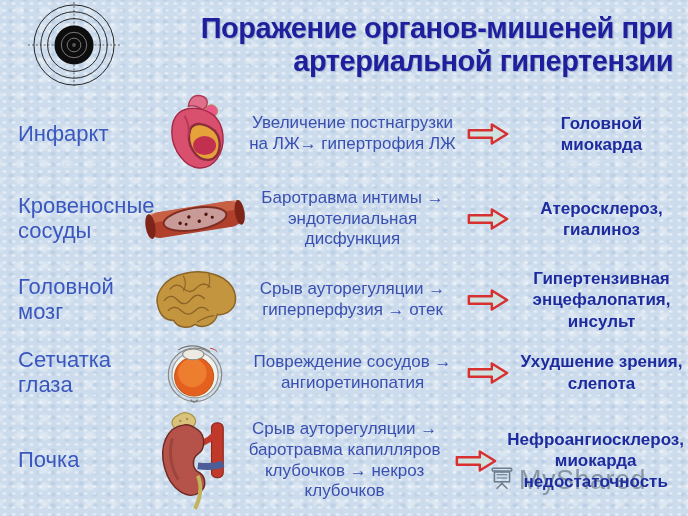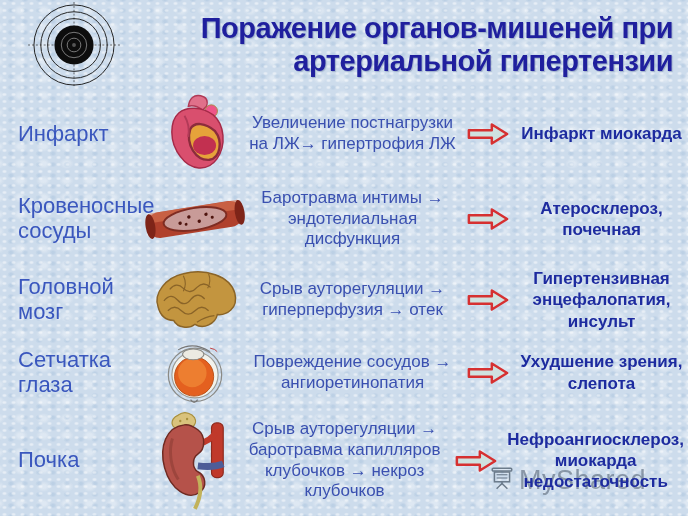--- a/index.html
+++ b/index.html
@@ -75,21 +75,21 @@
           <ellipse cx="45" cy="57" rx="12" ry="10" fill="#c23050"></ellipse>
           <path d="M24,26 q6,10 4,22" fill="none" stroke="#b23a58" stroke-width="2"></path>
         </svg>
       </div>
       <div class="col-mech">Увеличение постнагрузки на ЛЖ→ гипертрофия ЛЖ</div>
       <div class="col-arrow">
         <svg class="arrow-svg" viewBox="0 0 46 28">
           <path d="M3,10 H27 V4 L43,14 L27,24 V18 H3 Z" fill="#cfe2e0" stroke="#d63031" stroke-width="2.6" stroke-linejoin="round"></path>
         </svg>
       </div>
-      <div class="col-outcome">Инфаркт миокарда</div>
+      <div class="col-outcome">Головной миокарда</div>
     </div>
 
     <div class="row r1">
       <div class="col-organ">Кровеносные сосуды</div>
       <div class="col-img">
         <svg width="104" height="60" viewBox="0 0 104 60">
           <g transform="rotate(-9 52 30)">
             <rect x="2" y="17" width="100" height="27" rx="13" fill="#b0402c"></rect>
             <rect x="2" y="17" width="100" height="10" rx="5" fill="#d9765297"></rect>
             <ellipse cx="5" cy="30.5" rx="5" ry="13" fill="#7e2418"></ellipse>
@@ -103,21 +103,21 @@
             <circle cx="42" cy="34" r="1.5" fill="#4e140e"></circle>
           </g>
         </svg>
       </div>
       <div class="col-mech">Баротравма интимы → эндотелиальная дисфункция</div>
       <div class="col-arrow">
         <svg class="arrow-svg" viewBox="0 0 46 28">
           <path d="M3,10 H27 V4 L43,14 L27,24 V18 H3 Z" fill="#cfe2e0" stroke="#d63031" stroke-width="2.6" stroke-linejoin="round"></path>
         </svg>
       </div>
-      <div class="col-outcome">Атеросклероз, почечная</div>
+      <div class="col-outcome">Атеросклероз, гиалиноз</div>
     </div>
 
     <div class="row r2">
       <div class="col-organ">Головной мозг</div>
       <div class="col-img">
         <svg width="94" height="68" viewBox="0 0 96 70">
           <path d="M10,42 C5,28 18,12 36,8 C58,2 84,10 89,28 C93,44 80,51 71,50 C69,59 57,66 48,60 C42,65 30,64 26,56 C16,56 12,50 10,42 Z" fill="#c3953f" stroke="#8a6428" stroke-width="1.5"></path>
           <path d="M16,36 q7,-9 14,-1 q7,8 14,-1 q7,-8 14,0" fill="none" stroke="#8a6428" stroke-width="1.3"></path>
           <path d="M22,24 q7,-8 14,-1 q7,7 14,-1 q7,-7 14,0" fill="none" stroke="#8a6428" stroke-width="1.3"></path>
           <path d="M20,46 q7,-7 14,0 q7,7 14,0 q7,-7 14,0" fill="none" stroke="#8a6428" stroke-width="1.3"></path>

